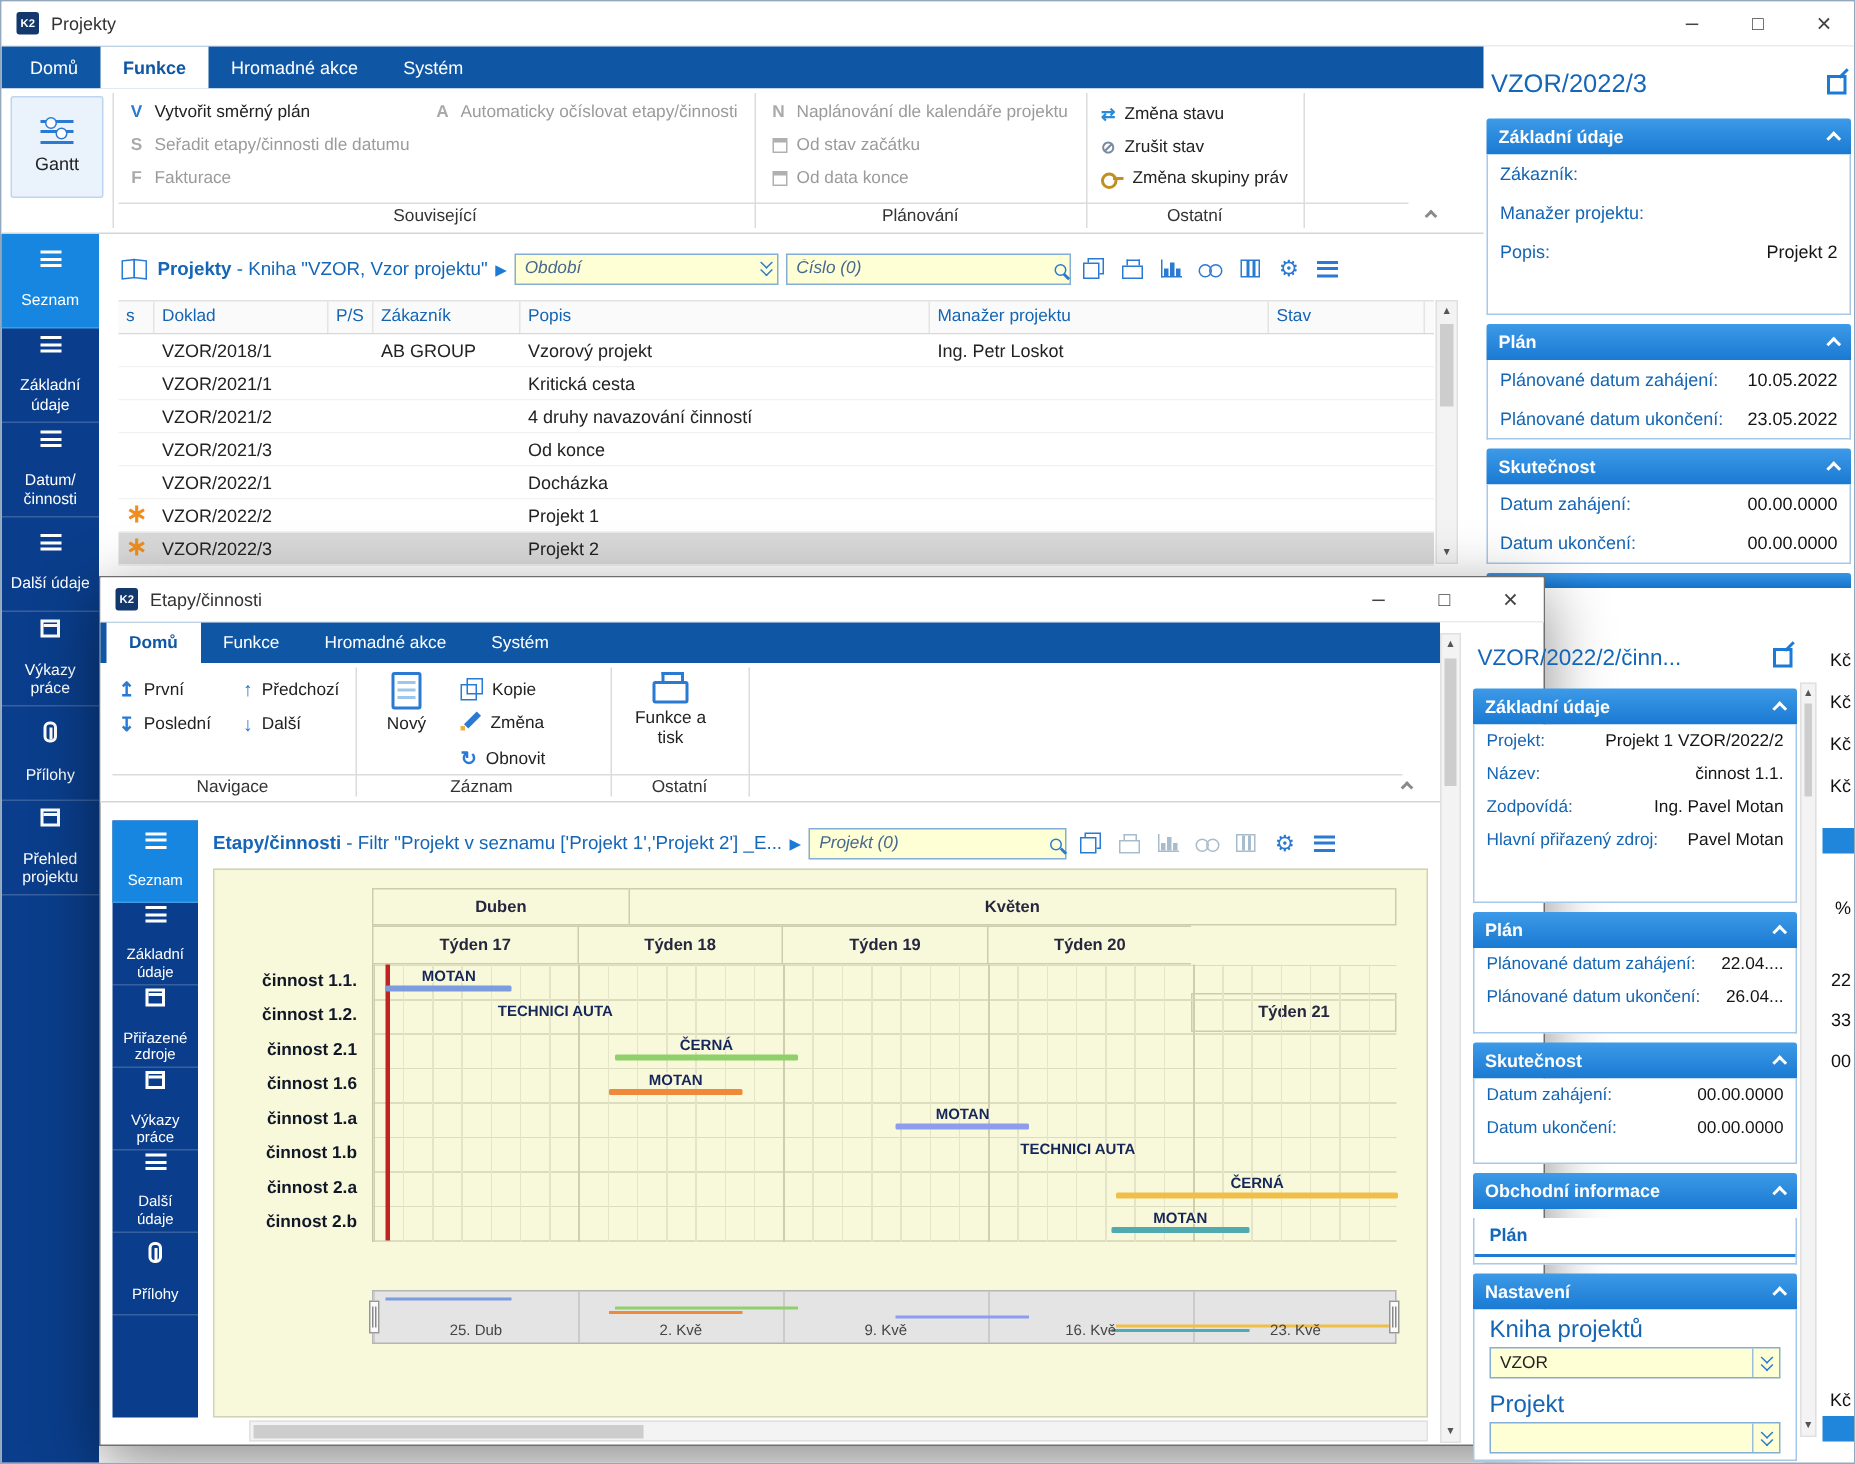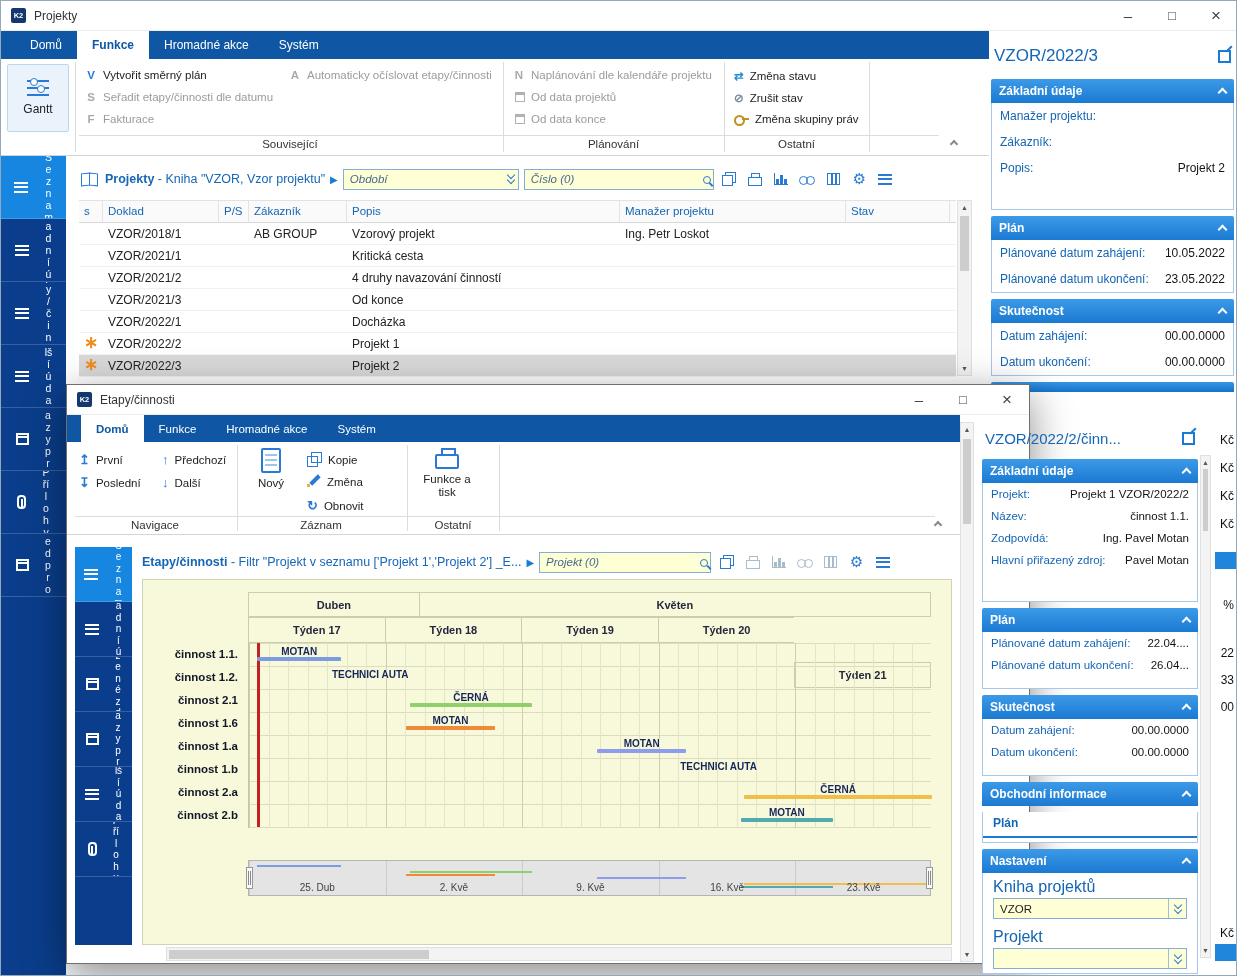--- a/index.html
+++ b/index.html
@@ -10,21 +10,21 @@
 .tbar{display:flex;align-items:center;background:#fff;gap:8px;padding-left:10px}
 .appicon{width:15px;height:15px;background:#12386e;color:#fff;display:flex;align-items:center;justify-content:center;border-radius:2px;font-size:7.5px;font-weight:bold;flex:none}
 .appicon::before{content:"K2"}
 .wtitle{font-size:12px;color:#333}
 .wbtns{margin-left:auto;display:flex;height:100%}
 .wb{width:44px;display:flex;align-items:center;justify-content:center;color:#444;font-size:13px}
 .wb-min::before{content:"–";font-size:15px}
 .wb-max::before{content:"□";font-size:13px}
 .wb-close::before{content:"×";font-size:17px}
 
-.tabbar{background:#0f57a4;display:flex;align-items:stretch;padding-left:14px}
+.tabbar{background:#0f57a4;display:flex;align-items:stretch;padding-left:4px}
 .tab{color:#fff;font-size:12px;display:flex;align-items:center;padding:0 15px}
 .tab.active{background:#fff;color:#0f57a4;font-weight:bold}
 
 .ribbon{background:#fff;border-bottom:1px solid #d5d5d5}
 .vsep{position:absolute;top:3px;bottom:3px;width:1px;background:#dcdcdc}
 .rhl{position:absolute;height:1px;background:#dcdcdc}
 .rgl{position:absolute;text-align:center;font-size:11.5px;color:#333}
 .ritem{position:absolute;display:flex;align-items:center;gap:6px;font-size:11.5px;color:#222;white-space:nowrap}
 .ritem.dis{color:#9b9b9b}
 .rkey{font-weight:bold;color:#2a7ad4;width:12px;text-align:center;flex:none}
@@ -83,21 +83,21 @@
 .i-clip::before{content:"";position:absolute;left:1.5px;top:2px;width:2px;height:8px;background:#fff}
 .i-mag{width:8px;height:8px;border:1.6px solid currentColor;border-radius:50%;position:relative;display:inline-block}
 .i-mag::after{content:"";position:absolute;left:6.5px;top:5.5px;width:1.8px;height:5px;background:currentColor;transform:rotate(-45deg)}
 .i-ddc{width:10px;height:11px;position:relative;display:inline-block}
 .i-ddc::before,.i-ddc::after{content:"";position:absolute;left:2px;width:5px;height:5px;border-right:1.6px solid currentColor;border-bottom:1.6px solid currentColor;transform:rotate(45deg)}
 .i-ddc::before{top:-1px}.i-ddc::after{top:4px}
 .i-ext{width:13px;height:13px;border:2px solid #1a7ad6;position:relative;margin-left:auto;flex:none}
 .i-ext::before{content:"";position:absolute;right:-4px;top:-4px;width:8px;height:2px;background:#1a7ad6;transform:rotate(-45deg)}
 
 .psidebar{background:#0a3e8c}
-.sbi{height:63px;display:flex;flex-direction:row;align-items:center;justify-content:center;gap:16px;color:#fff;font-size:10.5px;text-align:center;border-bottom:1px solid rgba(255,255,255,.18);padding:0 16px;line-height:1.15;overflow:hidden;word-break:break-word}
+.sbi{height:63px;display:flex;flex-direction:column;align-items:center;justify-content:center;gap:16px;color:#fff;font-size:10.5px;text-align:center;border-bottom:1px solid rgba(255,255,255,.18);padding:0 6px;line-height:1.15;overflow:hidden;word-break:break-word}
 .sbi.sel{background:#1686e0}
 .csidebar .sbi{height:55px;font-size:10px}
 
 .toolbar{display:flex;align-items:center;gap:5px}
 .bt-title{font-size:12.5px;color:#1566b6;white-space:nowrap;overflow:hidden;text-overflow:ellipsis}
 .playbtn{color:#1a7ad6;flex:none}
 .fwrap{position:relative;flex:none}
 .ffield{height:21px;background:#ffffd6;border:1px solid #85aed6;font-size:11.5px;font-style:italic;color:#35567d;padding:0 20px 0 6px;font-family:"Liberation Sans",sans-serif}
 .ffield::placeholder{color:#46698f;font-style:italic;opacity:1}
 .fic{position:absolute;right:3px;top:4px;color:#2a7ad4}
@@ -203,21 +203,21 @@
     <div class="ritem dis" style="left:288px;top:10px">
       <span class="rkey">A</span>
         <span>Automaticky očíslovat etapy/činnosti</span>
     </div>
     <div class="ritem dis" style="left:512px;top:10px">
       <span class="rkey">N</span>
         <span>Naplánování dle kalendáře projektu</span>
     </div>
     <div class="ritem dis" style="left:514px;top:32px">
       <span class="i-cal"></span>
-        <span>Od data projektů</span>
+        <span>Od stav začátku</span>
     </div>
     <div class="ritem dis" style="left:514px;top:54px">
       <span class="i-cal"></span>
         <span>Od data konce</span>
     </div>
     <div class="ritem" style="left:733px;top:10px">
       <span class="i-swap"></span>
         <span>Změna stavu</span>
     </div>
     <div class="ritem" style="left:733px;top:32px">
@@ -242,21 +242,21 @@
     <div class="sbi sel">
         <span class="i-menu" style="color:#fff"></span>
         <span>Seznam</span>
       </div>
     <div class="sbi">
         <span class="i-menu" style="color:#fff"></span>
         <span>Základní údaje</span>
       </div>
     <div class="sbi">
         <span class="i-menu" style="color:#fff"></span>
-        <span>Etapy/ činnosti</span>
+        <span>Datum/ činnosti</span>
       </div>
     <div class="sbi">
         <span class="i-menu" style="color:#fff"></span>
         <span>Další údaje</span>
       </div>
     <div class="sbi">
         <span class="i-box"></span>
         <span>Výkazy práce</span>
       </div>
     <div class="sbi">
@@ -327,25 +327,25 @@
       <span class="i-ext"></span>
     </div>
     <div class="secs">
         <div class="sec">
           <div class="sec-h">
             <span>Základní údaje</span>
             <span class="cvu"></span>
           </div>
           <div class="sec-b" style="padding-bottom: 28px;">
             <div class="dr">
+              <span class="dl">Zákazník:</span>
+              <span class="dv"></span>
+            </div>
+            <div class="dr">
               <span class="dl">Manažer projektu:</span>
-              <span class="dv"></span>
-            </div>
-            <div class="dr">
-              <span class="dl">Zákazník:</span>
               <span class="dv"></span>
             </div>
             <div class="dr">
               <span class="dl">Popis:</span>
               <span class="dv">Projekt 2</span>
             </div>
           </div>
         </div>
         <div class="sec">
           <div class="sec-h">

